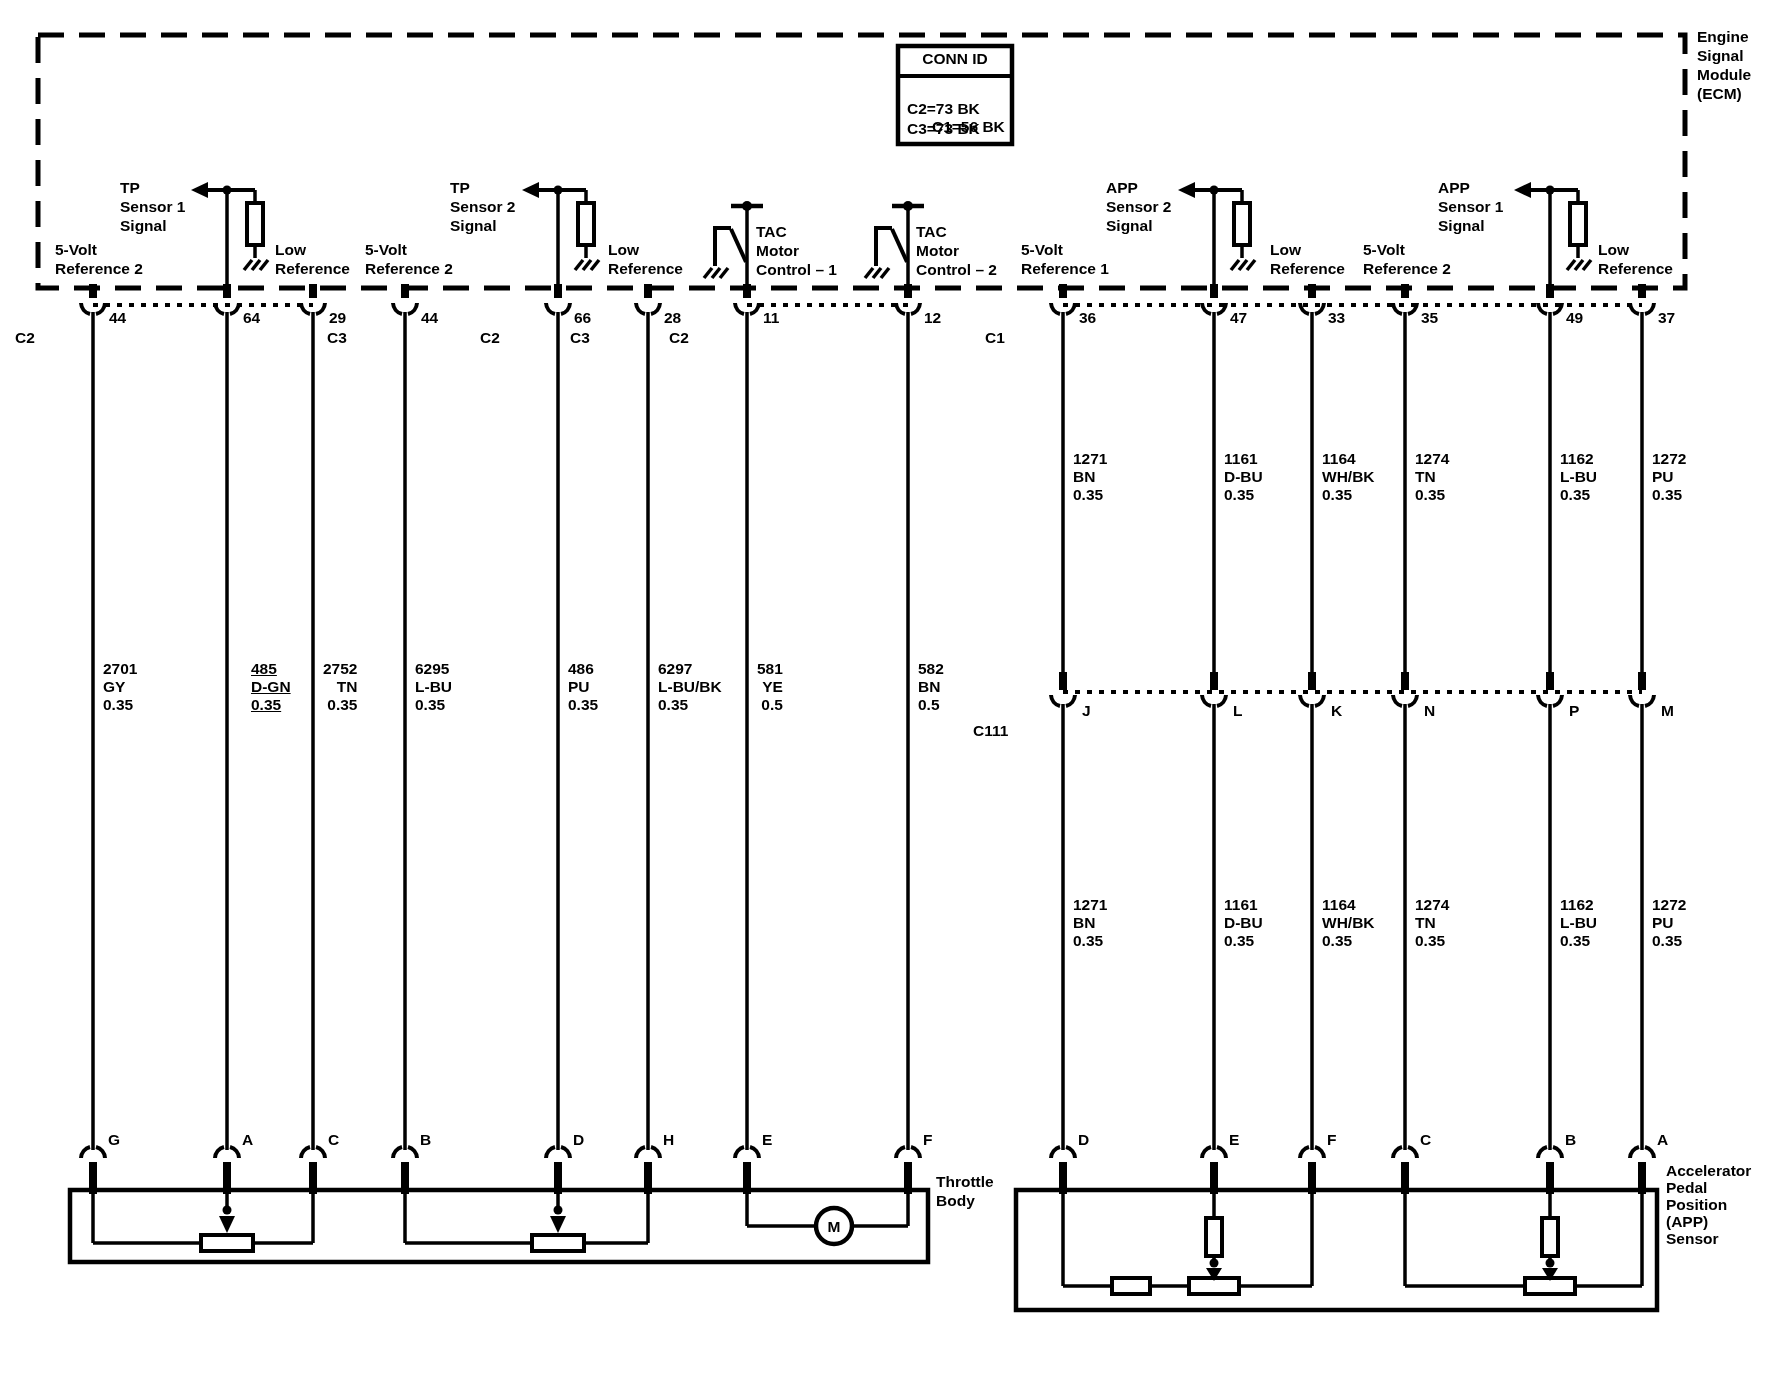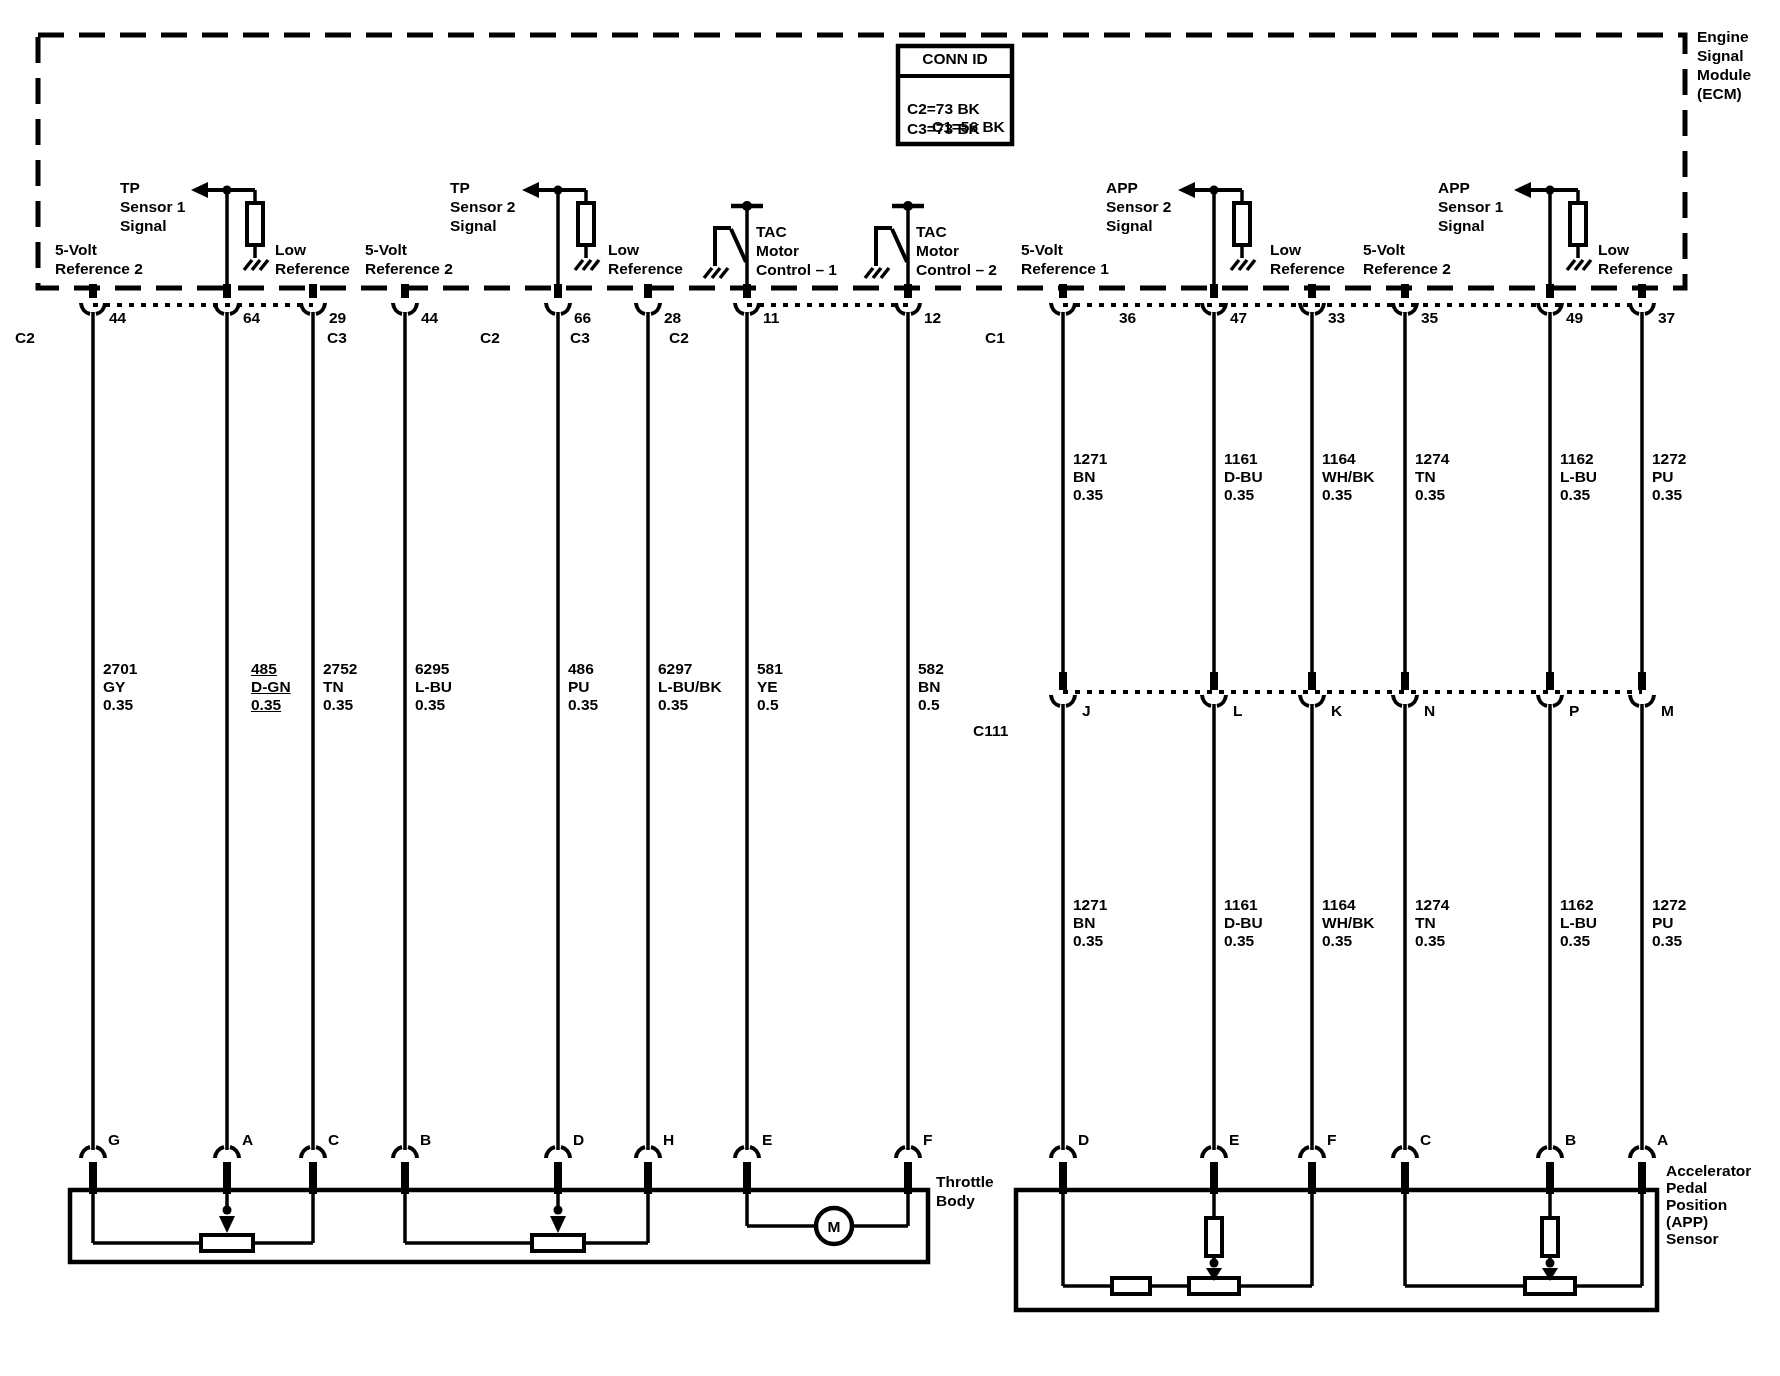--- a/index.html
+++ b/index.html
@@ -279,21 +279,21 @@
       <div class="lbl" style="left: 103px; top: 660px;">2701
 GY
 0.35</div>
       <div class="lbl" style="left: 108px; top: 1131px;">G</div>
       <div class="lbl" style="left: 243px; top: 309px;">64</div>
       <div class="lbl" style="left: 251px; top: 660px; text-decoration: underline;">485
 D-GN
 0.35</div>
       <div class="lbl" style="left: 242px; top: 1131px;">A</div>
       <div class="lbl" style="left: 329px; top: 309px;">29</div>
-      <div class="lbl" style="left: 323px; top: 660px;">2752
+      <div class="lbl" style="left: 323px; top: 660px; text-align: right;">2752
 TN
 0.35</div>
       <div class="lbl" style="left: 328px; top: 1131px;">C</div>
       <div class="lbl rt" style="left: 327px; top: 309px; width: 55px;">C3</div>
       <div class="lbl" style="left: 421px; top: 309px;">44</div>
       <div class="lbl" style="left: 415px; top: 660px;">6295
 L-BU
 0.35</div>
       <div class="lbl" style="left: 420px; top: 1131px;">B</div>
       <div class="lbl rt" style="left: 480px; top: 309px; width: 55px;">C2</div>
@@ -303,31 +303,31 @@
 0.35</div>
       <div class="lbl" style="left: 573px; top: 1131px;">D</div>
       <div class="lbl rt" style="left: 570px; top: 309px; width: 55px;">C3</div>
       <div class="lbl" style="left: 664px; top: 309px;">28</div>
       <div class="lbl" style="left: 658px; top: 660px;">6297
 L-BU/BK
 0.35</div>
       <div class="lbl" style="left: 663px; top: 1131px;">H</div>
       <div class="lbl rt" style="left: 669px; top: 309px; width: 55px;">C2</div>
       <div class="lbl" style="left: 763px; top: 309px;">11</div>
-      <div class="lbl" style="left: 757px; top: 660px;">581
+      <div class="lbl" style="left: 757px; top: 660px; text-align: right;">581
 YE
 0.5</div>
       <div class="lbl" style="left: 762px; top: 1131px;">E</div>
       <div class="lbl" style="left: 924px; top: 309px;">12</div>
       <div class="lbl" style="left: 918px; top: 660px;">582
 BN
 0.5</div>
       <div class="lbl" style="left: 923px; top: 1131px;">F</div>
       <div class="lbl rt" style="left: 985px; top: 309px; width: 55px;">C1</div>
-      <div class="lbl" style="left: 1079px; top: 309px; margin-left: 40px;">36</div>
+      <div class="lbl" style="left: 1079px; top: 309px;">36</div>
       <div class="lbl" style="left: 1082px; top: 702px;">J</div>
       <div class="lbl" style="left: 1073px; top: 450px;">1271
 BN
 0.35</div>
       <div class="lbl" style="left: 1073px; top: 896px;">1271
 BN
 0.35</div>
       <div class="lbl" style="left: 1078px; top: 1131px;">D</div>
       <div class="lbl" style="left: 1230px; top: 309px;">47</div>
       <div class="lbl" style="left: 1233px; top: 702px;">L</div>

